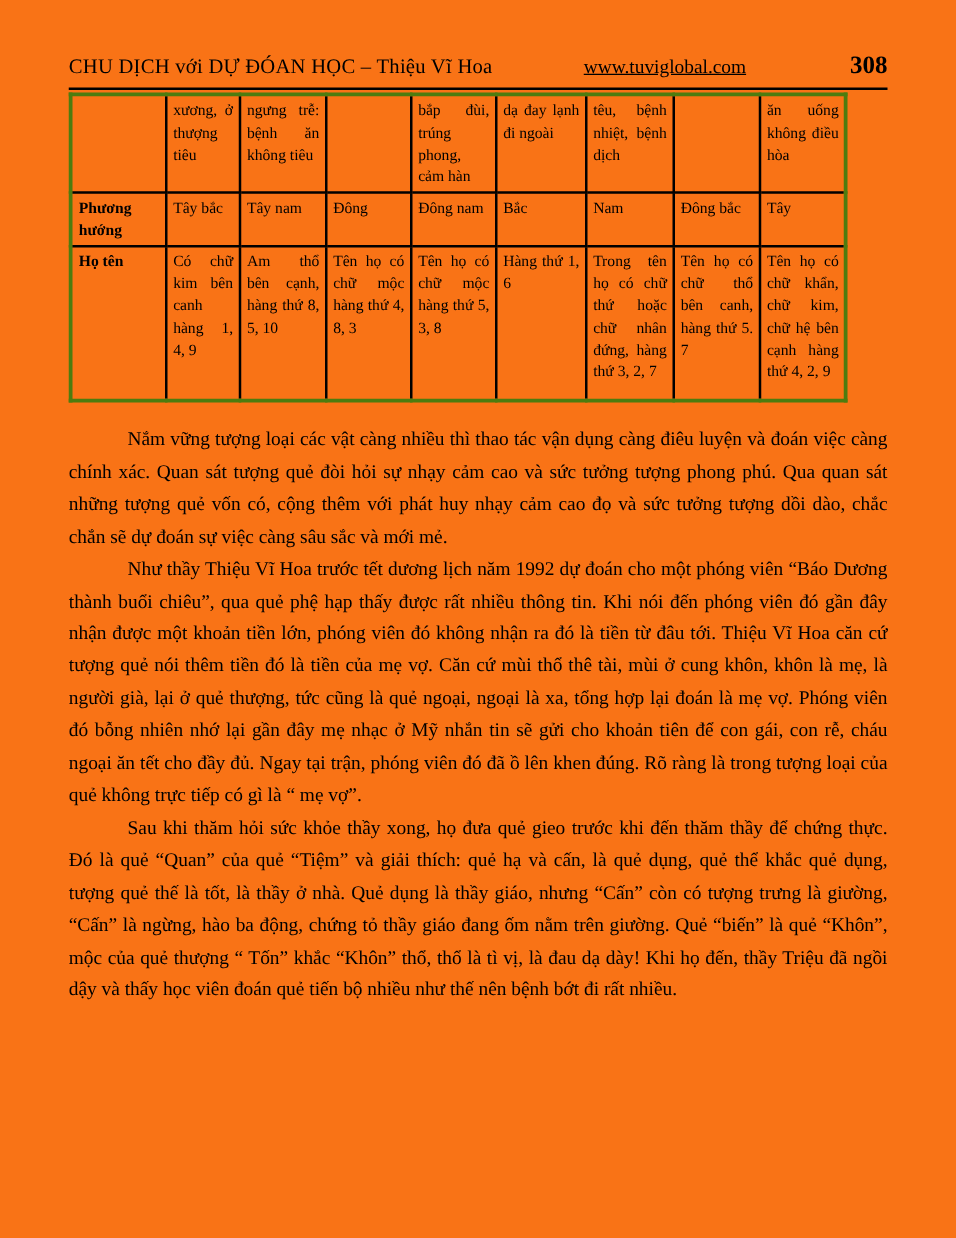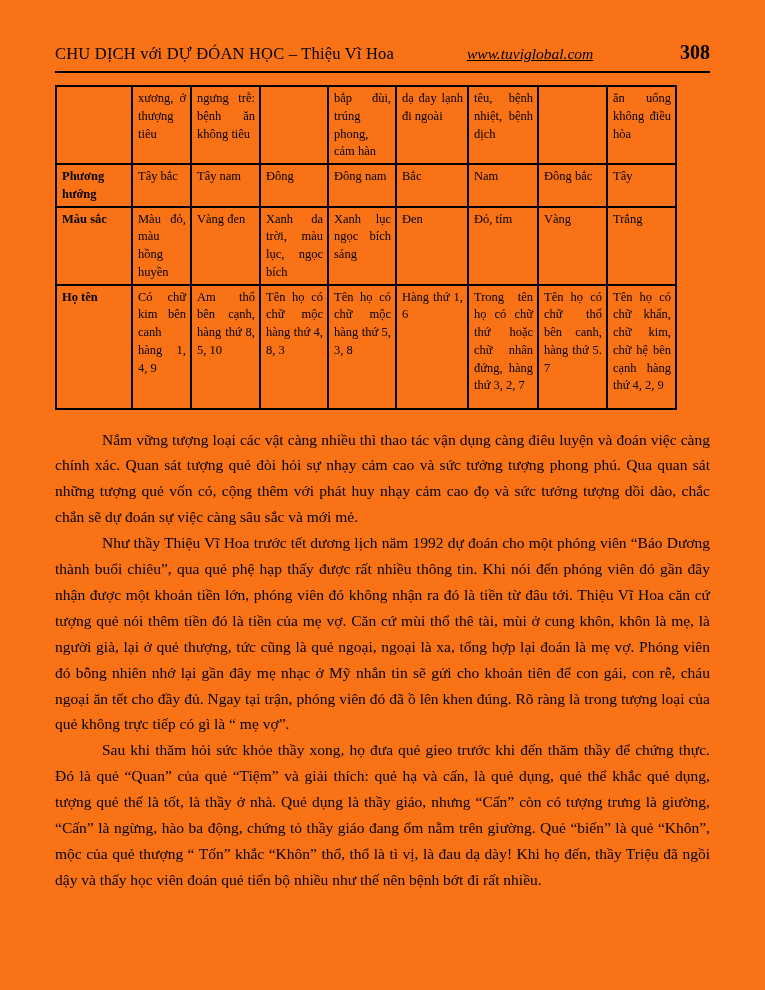--- a/index.html
+++ b/index.html
@@ -5,27 +5,27 @@
   * { margin: 0; padding: 0; box-sizing: border-box; }
   html, body { background: #e8e8e8; }
   .page {
     width: 765px; height: 990px; background: #f97316; color: #000;
     font-family: "Liberation Serif", serif;
     padding: 42px 55px 0 55px; position: relative; margin: 0 auto;
     overflow: hidden;
   }
   .header { display: flex; align-items: baseline; }
   .header .title { font-size: 16.5px; letter-spacing: 0.2px; width: 412px; }
-  .header .site { font-size: 15.5px; text-decoration: underline; font-style: italic; }
+  .header .site { font-size: 15.5px; text-decoration: underline; }
   .header .pagenum { font-size: 20px; font-weight: bold; margin-left: auto; line-height: 1; }
   .rule { border-bottom: 2.5px solid #000; margin-top: 7px; }
 
   table.corr {
-    border-collapse: collapse; margin-top: 12px; width: 622px;
-    table-layout: fixed; border: 1px solid #4d7c0f; padding-left: 27px;
+    border-collapse: collapse; margin-top: 2px; width: 622px;
+    table-layout: fixed; border: 3px solid #4d7c0f; padding-left: 27px;
   }
   table.corr td {
     border: 2px solid #000; vertical-align: top; text-align: justify;
     font-size: 12.5px; font-weight: normal; line-height: 1.42;
     padding: 3px 4px 2px 5px; overflow: hidden;
   }
   table.corr td.light { font-weight: normal; }
   table.corr td.rowhead { font-weight: bold; font-family: Liberation Serif, serif; }
   tr.r0 td { height: 74px; }
   tr.r1 td { height: 34px; }
@@ -79,31 +79,20 @@
         <td class="rowhead">Phương hướng</td>
         <td class="light">Tây bắc</td>
         <td>Tây nam</td>
         <td>Đông</td>
         <td>Đông nam</td>
         <td>Bắc</td>
         <td>Nam</td>
         <td>Đông bắc</td>
         <td>Tây</td>
       </tr>
-      <tr class="r2">
-        <td class="rowhead">Màu sắc</td>
-        <td class="light">Màu đỏ, màu hồng huyền</td>
-        <td>Vàng đen</td>
-        <td>Xanh da trời, màu lục, ngọc bích</td>
-        <td>Xanh lục ngọc bích sáng</td>
-        <td>Đen</td>
-        <td>Đỏ, tím</td>
-        <td>Vàng</td>
-        <td>Trắng</td>
-      </tr>
       <tr class="r3">
         <td class="rowhead">Họ tên</td>
         <td class="light">Có chữ kim bên canh hàng 1, 4, 9</td>
         <td>Am thổ bên cạnh, hàng thứ 8, 5, 10</td>
         <td>Tên họ có chữ mộc hàng thứ 4, 8, 3</td>
         <td>Tên họ có chữ mộc hàng thứ 5, 3, 8</td>
         <td>Hàng thứ 1, 6</td>
         <td>Trong tên họ có chữ thứ hoặc chữ nhân đứng, hàng thứ 3, 2, 7</td>
         <td>Tên họ có chữ thổ bên canh, hàng thứ 5. 7</td>
         <td>Tên họ có chữ khẩn, chữ kim, chữ hệ bên cạnh hàng thứ 4, 2, 9</td>

